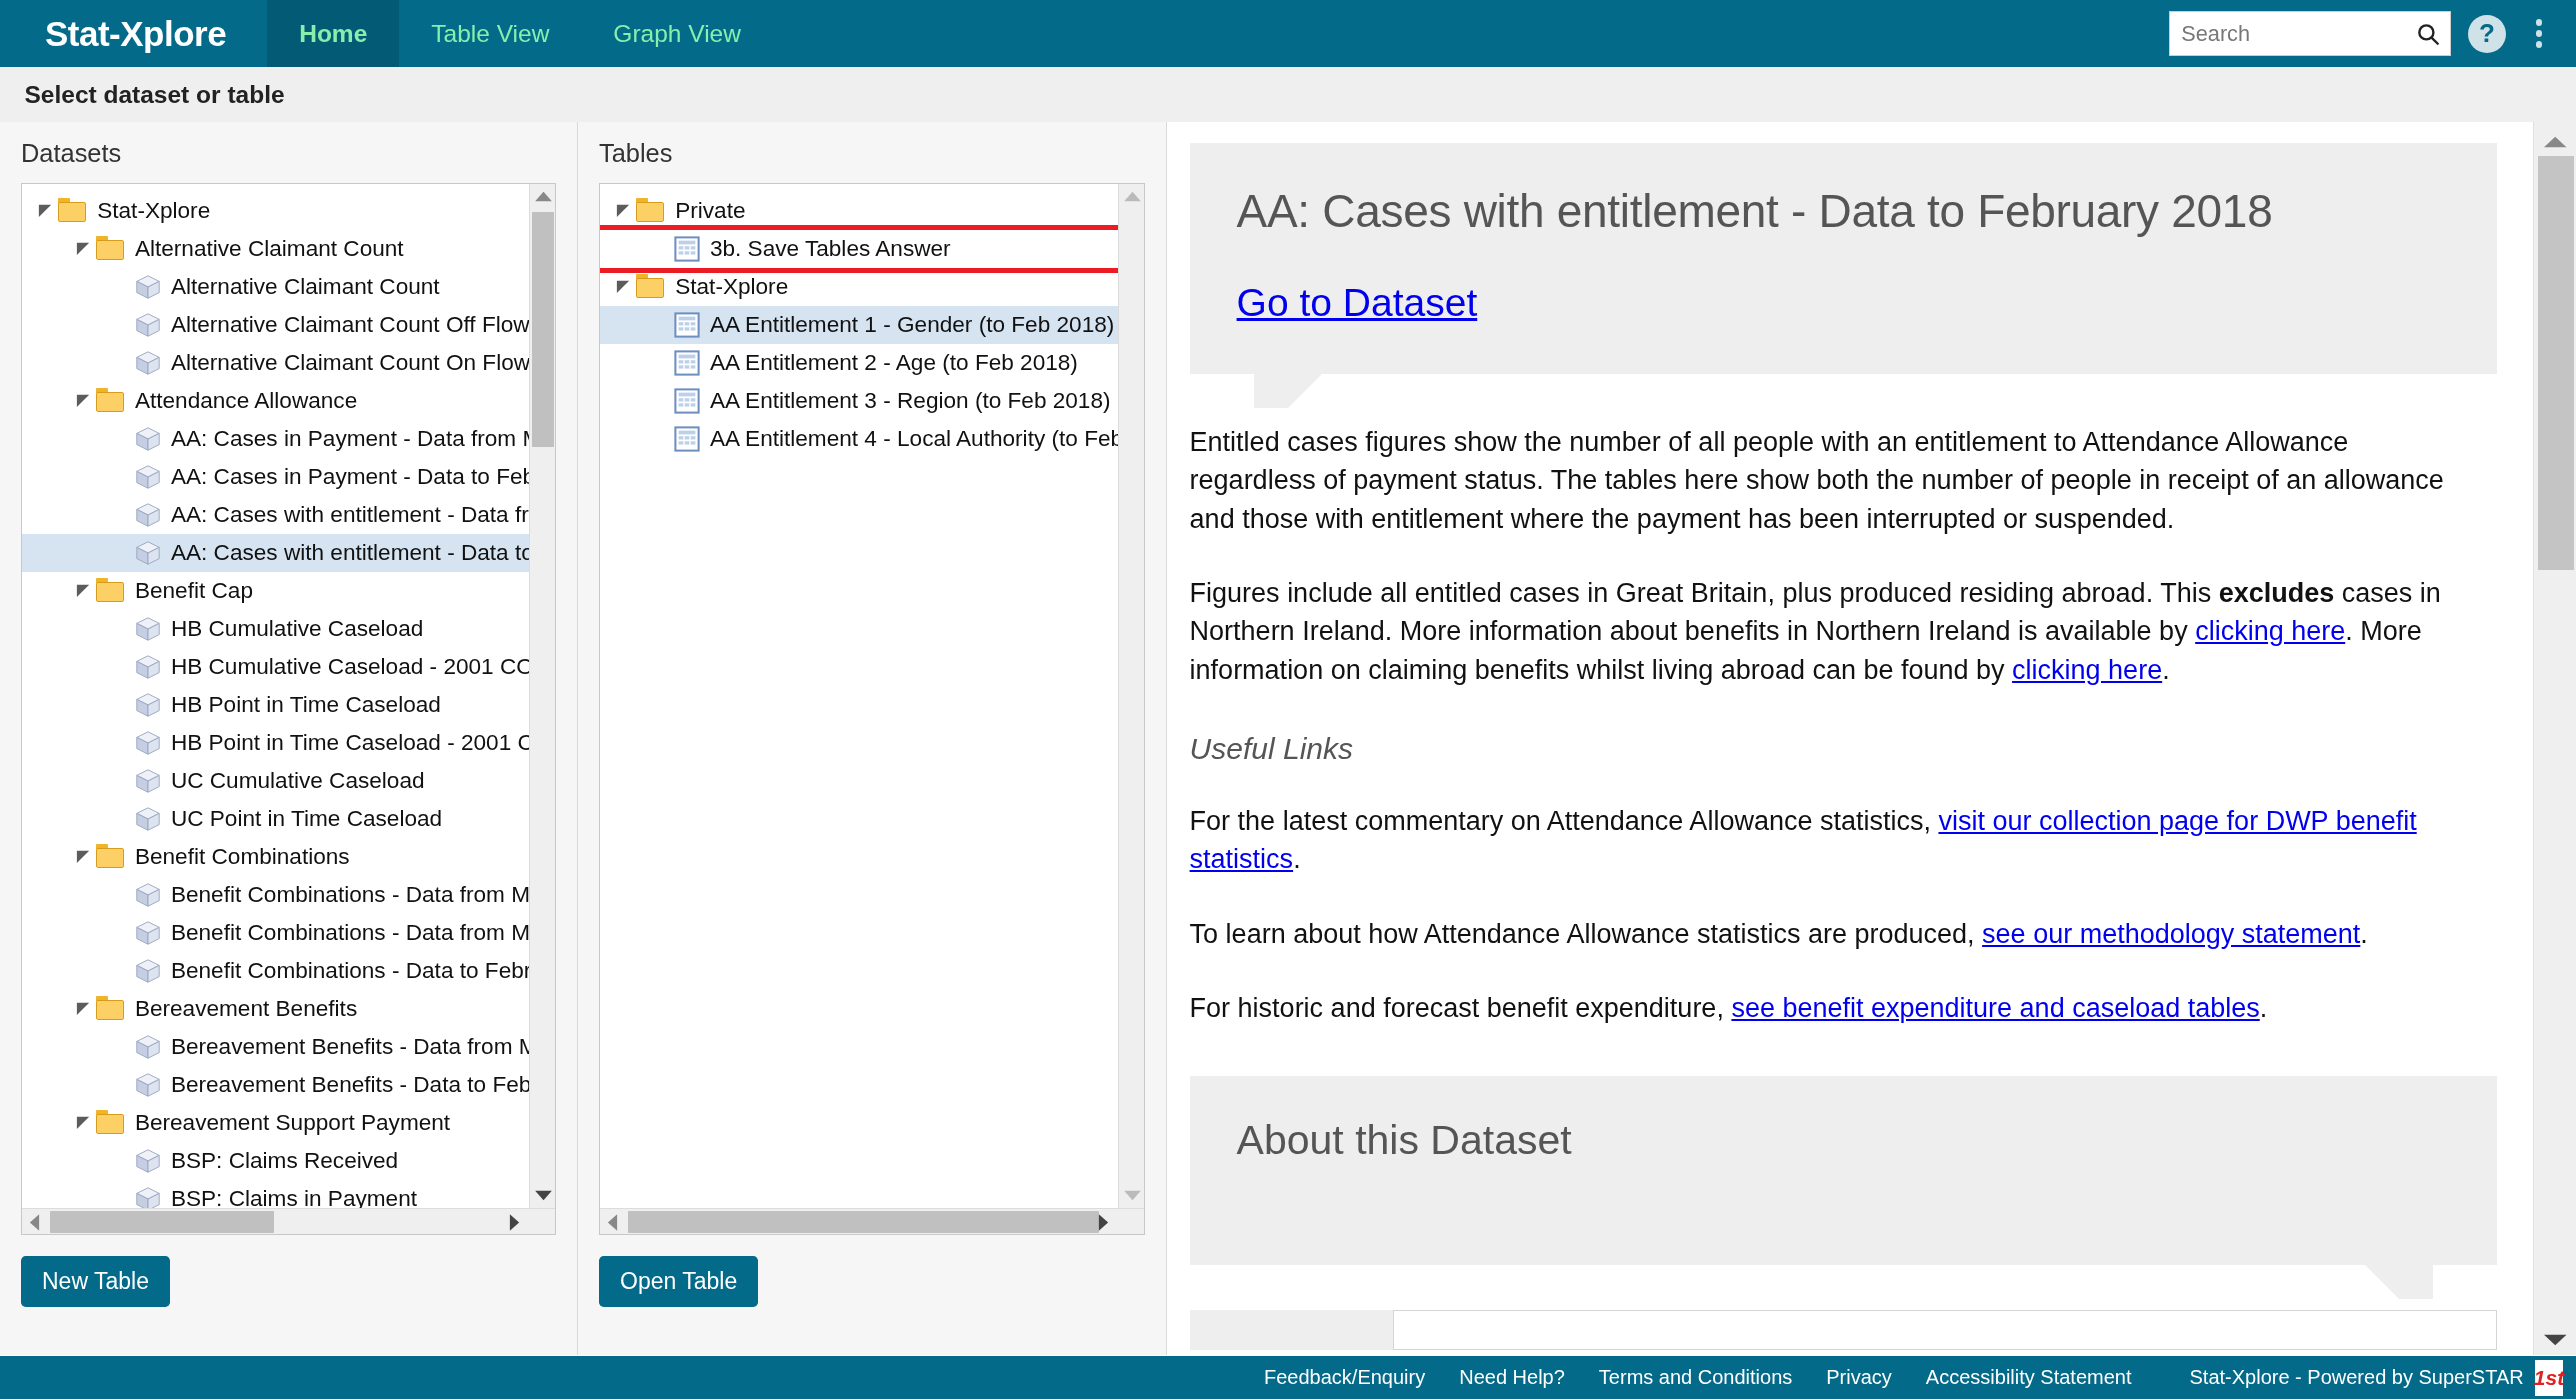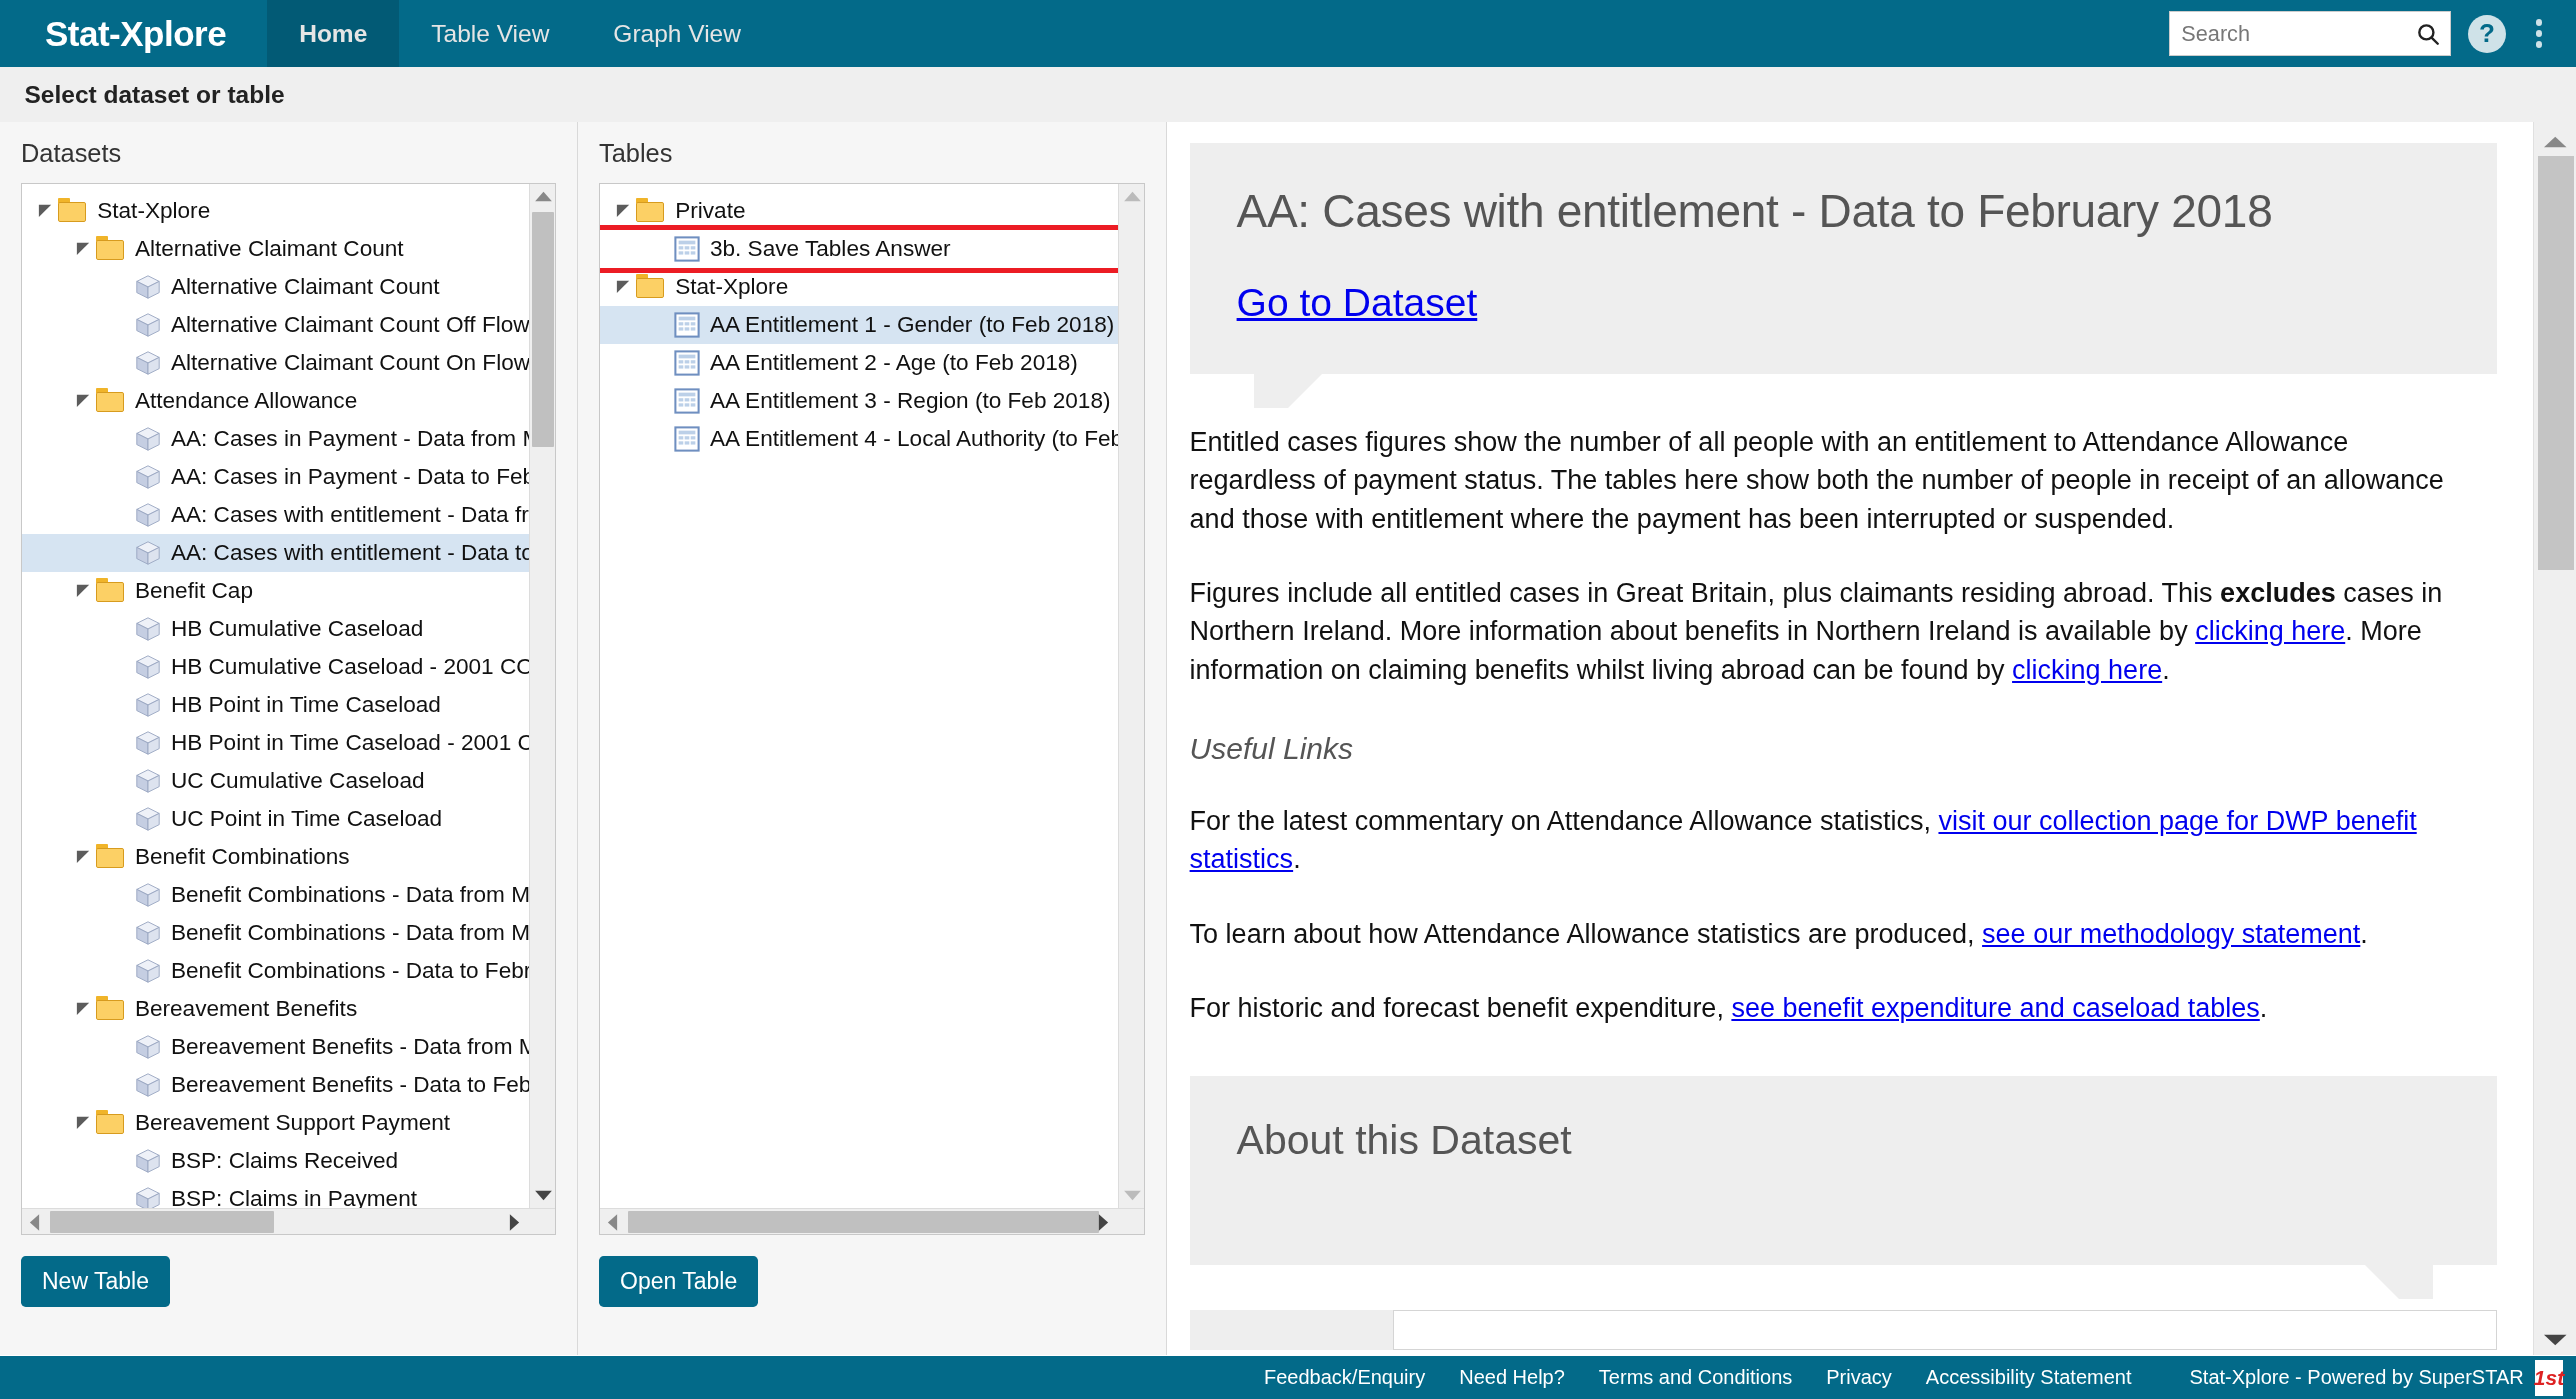--- a/index.html
+++ b/index.html
@@ -20,21 +20,21 @@
     display: flex; align-items: center;
     padding: 0 41px 0 45px;
     color: #ffffff;
     font-size: 35px; font-weight: bold;
     letter-spacing: -0.5px;
     font-family: "Liberation Sans", sans-serif;
   }
   .navtab {
     display: flex; align-items: center; justify-content: center;
     padding: 8px 32px;
-    color: #e5e5e5; font-size: 24.5px;
+    color: #86efac; font-size: 24.5px;
     cursor: pointer;
     white-space: nowrap;
   }
   .navtab.active { background: #025a75; font-weight: bold; }
   .topbar-right {
     margin-left: auto; display: flex; align-items: center;
     padding-right: 21px; gap: 17px;
   }
   .searchbox {
     position: relative;
@@ -789,21 +789,21 @@
     <div class="content-inner">
 
       <div class="callout">
         <h1>AA: Cases with entitlement - Data to February 2018</h1>
         <a class="bigbluelink">Go to Dataset</a>
       </div>
 
       <p class="para first">Entitled cases figures show the number of all people with an entitlement to Attendance Allowance regardless of payment status. The tables here show both the number of people in receipt of an allowance and those with entitlement where the payment has been interrupted or suspended.</p>
 
       <p class="para">
-        <span>Figures include all entitled cases in Great Britain, plus claimants residing abroad. This </span><b>excludes</b><span> cases in Northern Ireland. More information about benefits in Northern Ireland is available by </span><a>clicking here</a><span>. More information on claiming benefits whilst living abroad can be found by </span><a>clicking here</a><span>.</span>
+        <span>Figures include all entitled cases in Great Britain, plus produced residing abroad. This </span><b>excludes</b><span> cases in Northern Ireland. More information about benefits in Northern Ireland is available by </span><a>clicking here</a><span>. More information on claiming benefits whilst living abroad can be found by </span><a>clicking here</a><span>.</span>
       </p>
 
       <div class="sec-head">Useful Links</div>
 
       <p class="para">
         <span>For the latest commentary on Attendance Allowance statistics, </span><a>visit our collection page for DWP benefit statistics</a><span>.</span>
       </p>
 
       <p class="para">
         <span>To learn about how Attendance Allowance statistics are produced, </span><a>see our methodology statement</a><span>.</span>

